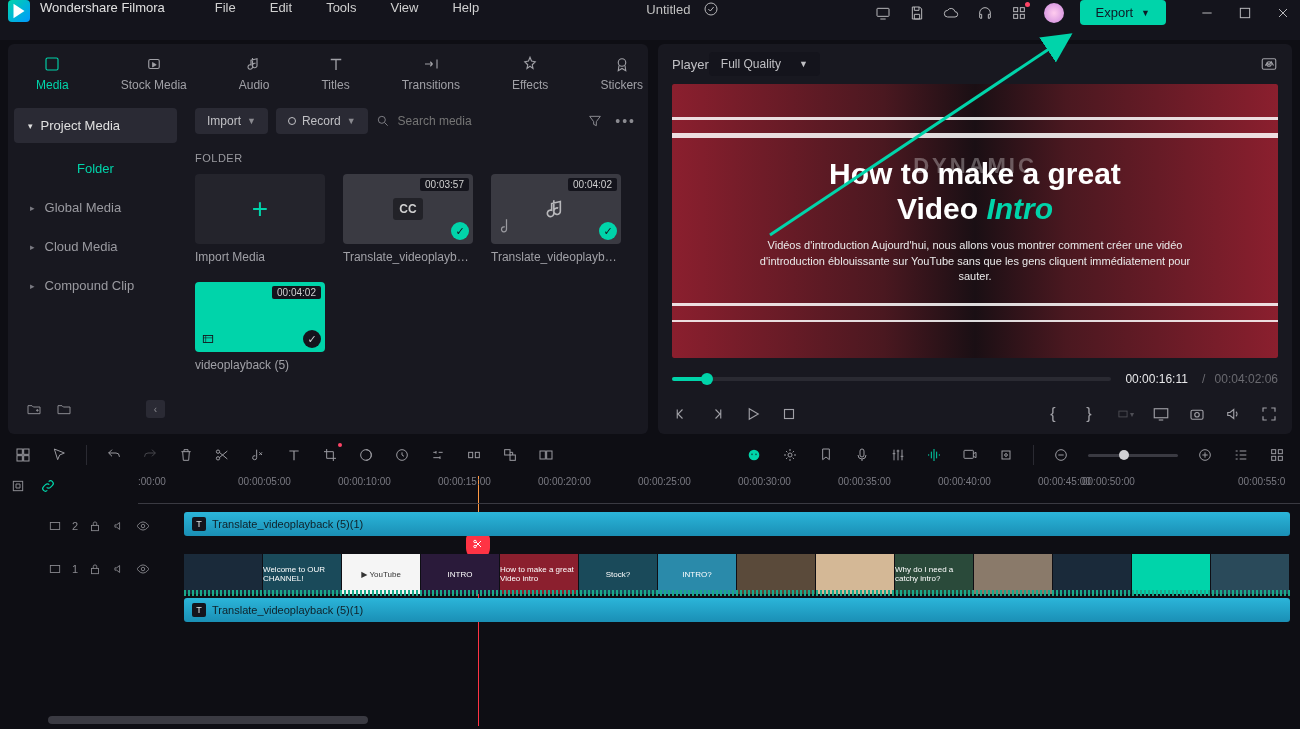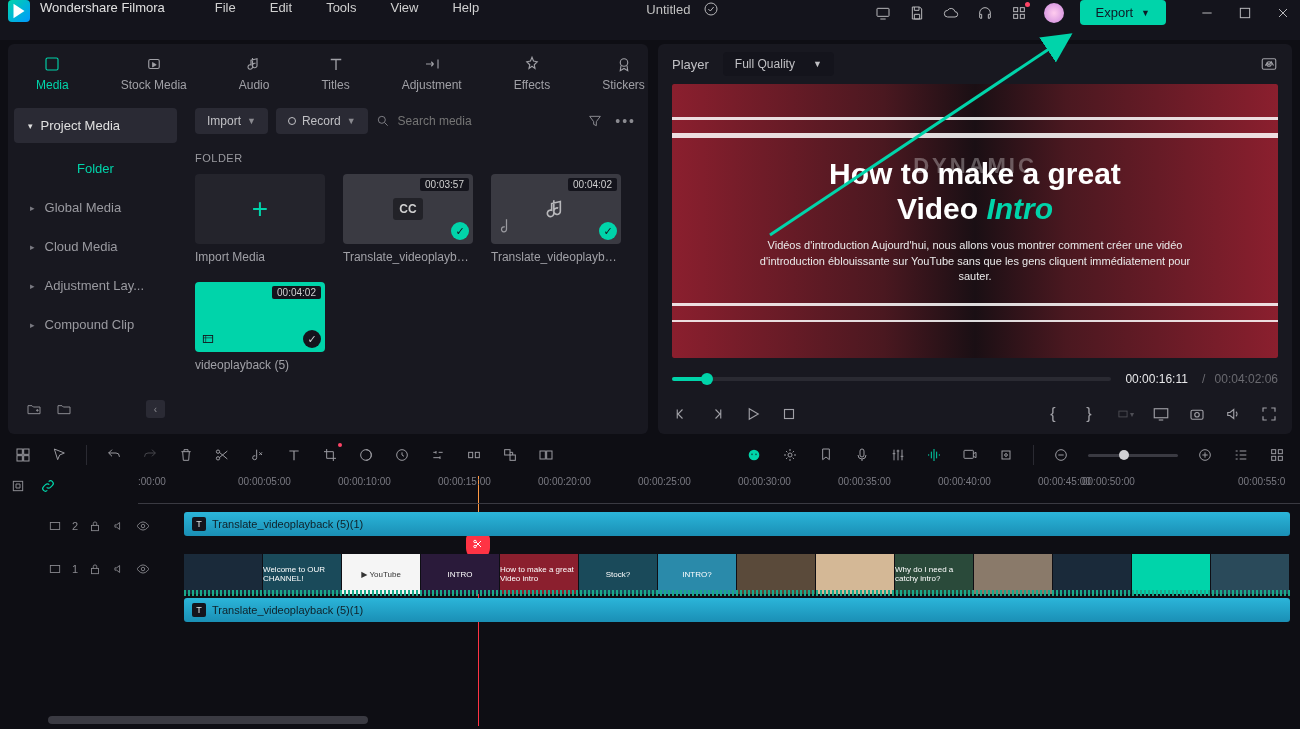--- a/index.html
+++ b/index.html
@@ -59,21 +59,21 @@
 .thumb-img.teal { background:#00d4aa;}
 .thumb-dur { position:absolute; top:4px; right:4px; background:#14141c;padding:1px 5px;font-size:10px;color:#d0d0d0;border-radius:2px;}
 .thumb-check { position:absolute; bottom:4px; right:4px; width:18px;height:18px;background:#00d4aa;border-radius:50%;display:flex;align-items:center;justify-content:center;color:#14141c;font-size:11px;}
 .thumb-check.dark { background:#14141c;color:#d0d0d0;}
 .cc-badge { background:#222228;padding:4px 6px;border-radius:3px;color:#d0d0d0;font-size:12px;font-weight:700;}
 .thumb-label { font-size:12px;color:#a0a0a6;white-space:nowrap;overflow:hidden;text-overflow:ellipsis;}
 .mini-ico { color:#8a8a90; position:absolute; left:6px; bottom:6px; width:14px;height:14px;}
 
 
 .right-panel { flex:1; background: #181820; border-radius: 6px; display:flex;flex-direction:column;}
-.preview-hdr { height:40px;display:flex;align-items:center;padding:0 14px;gap:14px;}
+.preview-hdr { height:40px;display:flex;align-items:center;padding:0 14px;}
 .player-lbl { font-size:13px;color:#c0c0c4;}
 .quality-sel { background:#14141c;border-radius:4px;padding:5px 12px;font-size:12px;color:#c0c0c4;display:flex;align-items:center;gap:18px;cursor:pointer;}
 .snap-ico { margin-left:auto;width:18px;height:18px;color:#a0a0a6;cursor:pointer;}
 .preview-canvas { flex:1;margin:0 14px;background:#000;border-radius:2px;position:relative;overflow:hidden;display:flex;align-items:center;justify-content:center;}
 .preview-content { width:100%;height:100%;background:linear-gradient(90deg,#8b1f2e 0%,#4a1820 35%,#1a0f14 50%,#4a1820 65%,#8b1f2e 100%);position:relative;display:flex;flex-direction:column;align-items:center;justify-content:center;color:#fff;}
 .stripe { position:absolute;width:100%;height:3px;background:rgba(255,255,255,.85);}
 .pv-title { font-size:30px;font-weight:700;text-align:center;line-height:1.15;}
 .pv-title .accent { color:#00d4aa;font-style:italic;}
 .pv-sub { font-size:11px;color:#eaeaea;text-align:center;max-width:450px;margin-top:12px;line-height:1.4;}
 .progress-row { height:30px;margin:6px 14px 0 14px;display:flex;align-items:center;gap:14px;}
@@ -246,21 +246,21 @@
             </svg>
           </div>
           <span>Titles</span>
         </div>
       <div class="top-tab">
           <div class="tab-ico">
             <svg viewBox="0 0 24 24">
               <path d="M4 12h10m0 0l-3-3m3 3l-3 3M20 6v12" stroke-width="1.5"></path>
             </svg>
           </div>
-          <span>Adjustment</span>
+          <span>Transitions</span>
         </div>
       <div class="top-tab">
           <div class="tab-ico">
             <svg viewBox="0 0 24 24">
               <path d="M12 3l2 5 5 1-4 4 1 5-4-3-4 3 1-5-4-4 5-1z" stroke-width="1.5"></path>
             </svg>
           </div>
           <span>Effects</span>
         </div>
       <div class="top-tab">
@@ -285,21 +285,20 @@
     </div>
     <div class="panel-body">
       <div class="side-list">
         <div class="side-btn">
             <span style="font-size:9px;">▾</span>
             <span>Project Media</span>
           </div>
         <div class="folder-label">Folder</div>
         <div class="side-item">Global Media</div>
         <div class="side-item">Cloud Media</div>
-        <div class="side-item">Adjustment Lay...</div>
         <div class="side-item">Compound Clip</div>
         <div class="side-footer">
           <div class="ficon"><svg viewBox="0 0 24 24" stroke="currentColor" fill="none">
                 <path d="M3 7h6l2 2h10v10H3z" stroke-width="1.5"></path>
                 <path d="M17 12v4m-2-2h4" stroke-width="1.5"></path>
               </svg></div>
           <div class="ficon"><svg viewBox="0 0 24 24" stroke="currentColor" fill="none">
                 <path d="M3 7h6l2 2h10v10H3z" stroke-width="1.5"></path>
               </svg></div>
           <div class="collapse">‹</div>

